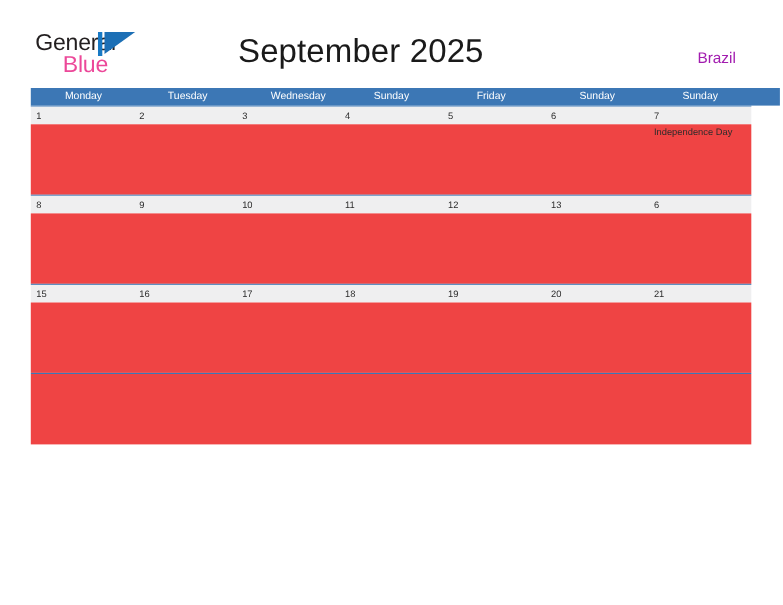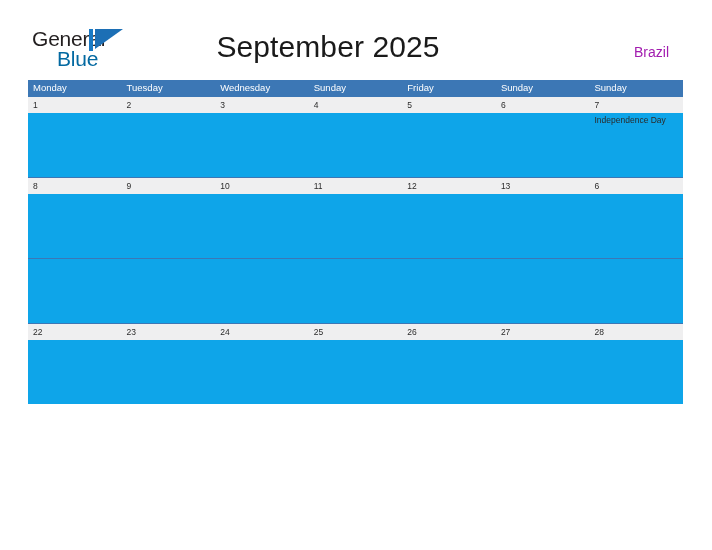--- a/index.html
+++ b/index.html
@@ -46,21 +46,21 @@
     font-size: 21px;
     color: #231f20;
     letter-spacing: -0.2px;
     white-space: nowrap;
   }
   .logo-row2 {
     position: absolute;
     left: 25px;
     top: 20px;
     font-size: 21px;
-    color: #0369a1;
+    color: #ec4899;
     letter-spacing: -0.2px;
     white-space: nowrap;
   }
   .logo-mark {
     position: absolute;
     left: 57px;
     top: 1px;
     width: 38px;
     height: 22px;
   }
@@ -90,20 +90,21 @@
     left: 28px;
     top: 80px;
     width: 655px;
   }
 
   .weekdays {
     display: flex;
     width: 100%;
     height: 16px;
     background: #3c77b5;
+    padding-left: 26px;
   }
   .weekday {
     flex: 1 1 0;
     font-size: 9.5px;
     color: #ffffff;
     line-height: 16px;
     padding-left: 5px;
     box-sizing: border-box;
     white-space: nowrap;
     overflow: hidden;
@@ -121,21 +122,21 @@
   .week-dates {
     display: flex;
     width: 100%;
     height: 16px;
     background: #efeff0;
   }
   .week-body {
     display: flex;
     width: 100%;
     height: 64px;
-    background: #0ea5e9;
+    background: #ef4444;
   }
 
   .daynum {
     flex: 1 1 0;
     font-size: 8.5px;
     color: #2b2b2b;
     line-height: 16px;
     padding-left: 5px;
     box-sizing: border-box;
   }
@@ -228,41 +229,41 @@
         <div class="daycell"></div>
         <div class="daycell"></div>
         <div class="daycell"></div>
         <div class="daycell"></div>
         <div class="daycell"></div>
         <div class="daycell"></div>
       </div>
     </div>
 
     <div class="week">
-      <div class="week-body">
-        <div class="daycell"></div>
-        <div class="daycell"></div>
-        <div class="daycell"></div>
-        <div class="daycell"></div>
-        <div class="daycell"></div>
-        <div class="daycell"></div>
-        <div class="daycell"></div>
-      </div>
-    </div>
-
-    <div class="week">
       <div class="week-dates">
-        <div class="daynum">22</div>
-        <div class="daynum">23</div>
-        <div class="daynum">24</div>
-        <div class="daynum">25</div>
-        <div class="daynum">26</div>
-        <div class="daynum">27</div>
-        <div class="daynum">28</div>
-      </div>
+        <div class="daynum">15</div>
+        <div class="daynum">16</div>
+        <div class="daynum">17</div>
+        <div class="daynum">18</div>
+        <div class="daynum">19</div>
+        <div class="daynum">20</div>
+        <div class="daynum">21</div>
+      </div>
+      <div class="week-body">
+        <div class="daycell"></div>
+        <div class="daycell"></div>
+        <div class="daycell"></div>
+        <div class="daycell"></div>
+        <div class="daycell"></div>
+        <div class="daycell"></div>
+        <div class="daycell"></div>
+      </div>
+    </div>
+
+    <div class="week">
       <div class="week-body">
         <div class="daycell"></div>
         <div class="daycell"></div>
         <div class="daycell"></div>
         <div class="daycell"></div>
         <div class="daycell"></div>
         <div class="daycell"></div>
         <div class="daycell"></div>
       </div>
     </div>

